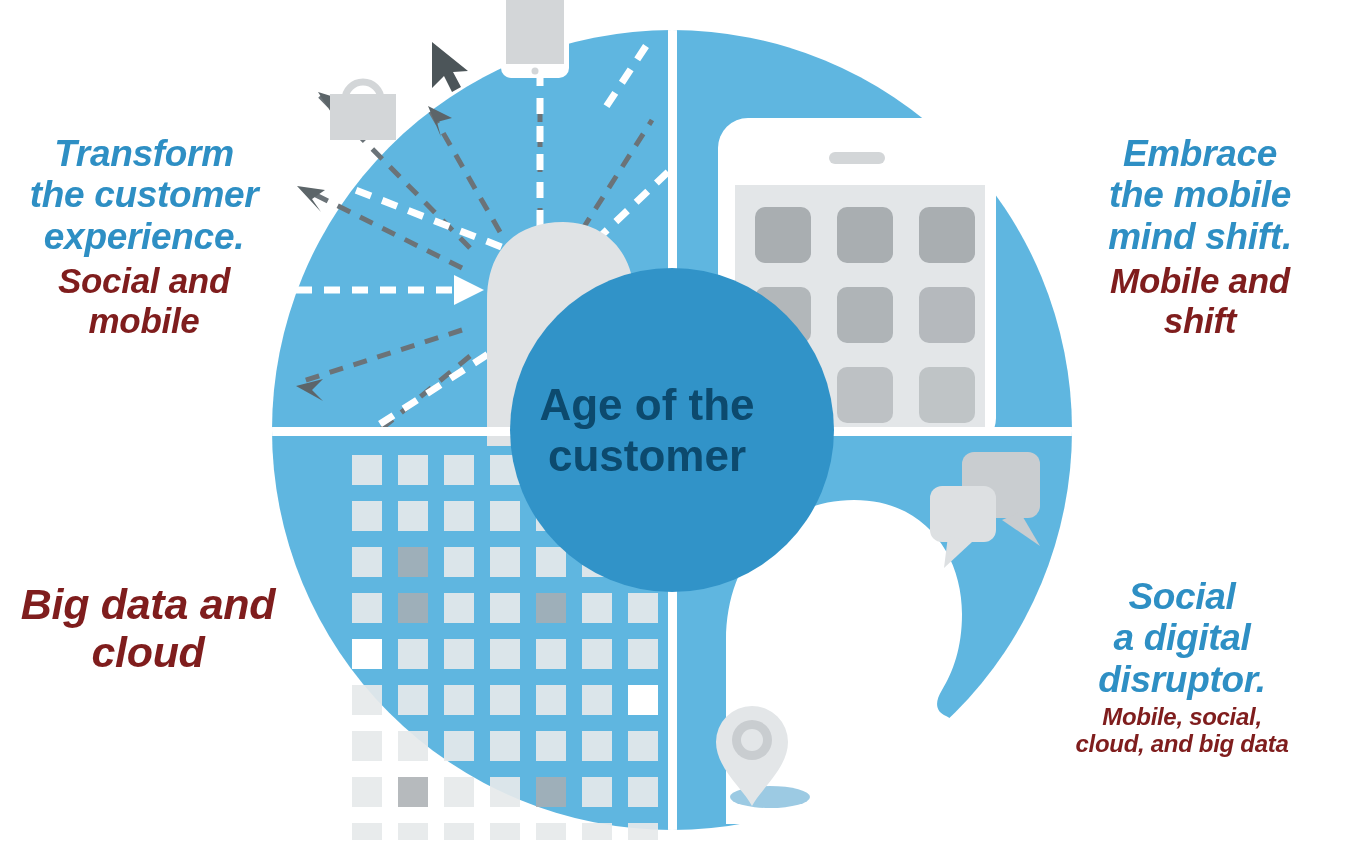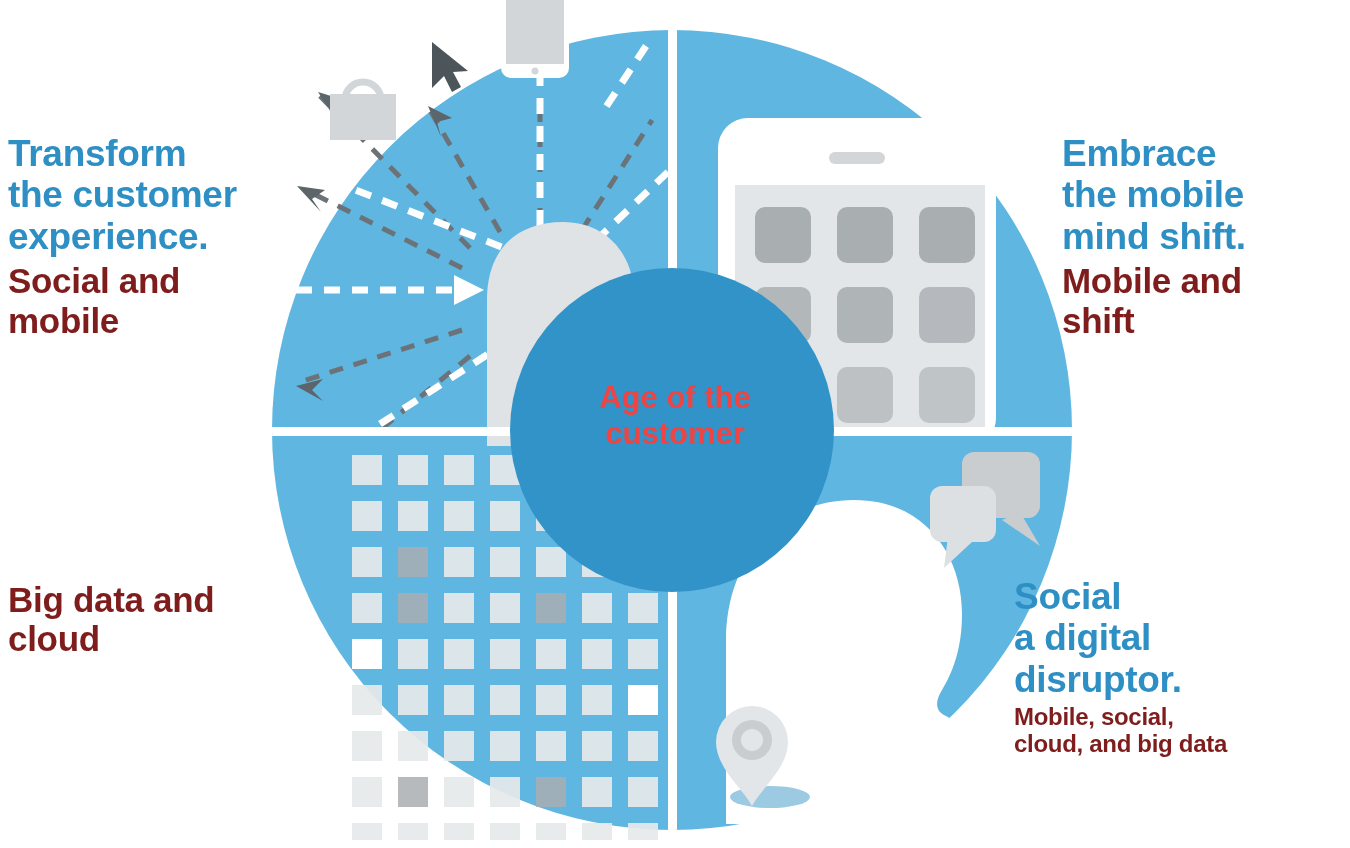--- a/index.html
+++ b/index.html
@@ -16,52 +16,54 @@
     font-family: "Liberation Sans", sans-serif;
   }
   #art {
     position: absolute;
     left: 0; top: 0;
     width: 1350px;
     height: 848px;
   }
   .quad-text {
     position: absolute;
+    text-align: center;
     line-height: 1.12;
     letter-spacing: -0.3px;
+    font-style: italic;
   }
   .headline {
     color: #2E8FC4;
     font-size: 37px;
     font-weight: bold;
     margin: 0;
     white-space: pre-line;
   }
   .subline {
     color: #7f1d1d;
     font-size: 35px;
     font-weight: bold;
     margin: 4px 0 0 0;
     white-space: pre-line;
   }
   #tl-text { left: 8px;   top: 133px;  width: 272px; }
   #tr-text { left: 1062px; top: 133px; width: 276px; }
   #bl-text { left: 8px;   top: 576px;  width: 280px; }
   #br-text { left: 1014px; top: 576px; width: 336px; }
   #br-text .subline { font-size: 24px; }
-  #bl-text .subline { font-size: 35px; }
+  #bl-text .subline { font-size: 43px; }
 
   .center-label {
     position: absolute;
-    left: 510px;
+    left: 482px;
     top: 380px;
     width: 330px;
     text-align: center;
-    color: #ef4444;
-    font-size: 31px;
+    color: #0c4a6e;
+    font-size: 44px;
     font-weight: bold;
     line-height: 1.15;
     white-space: pre-line;
     pointer-events: none;
   }
 </style>
 </head>
 <body>
 
 <div id="stage">

